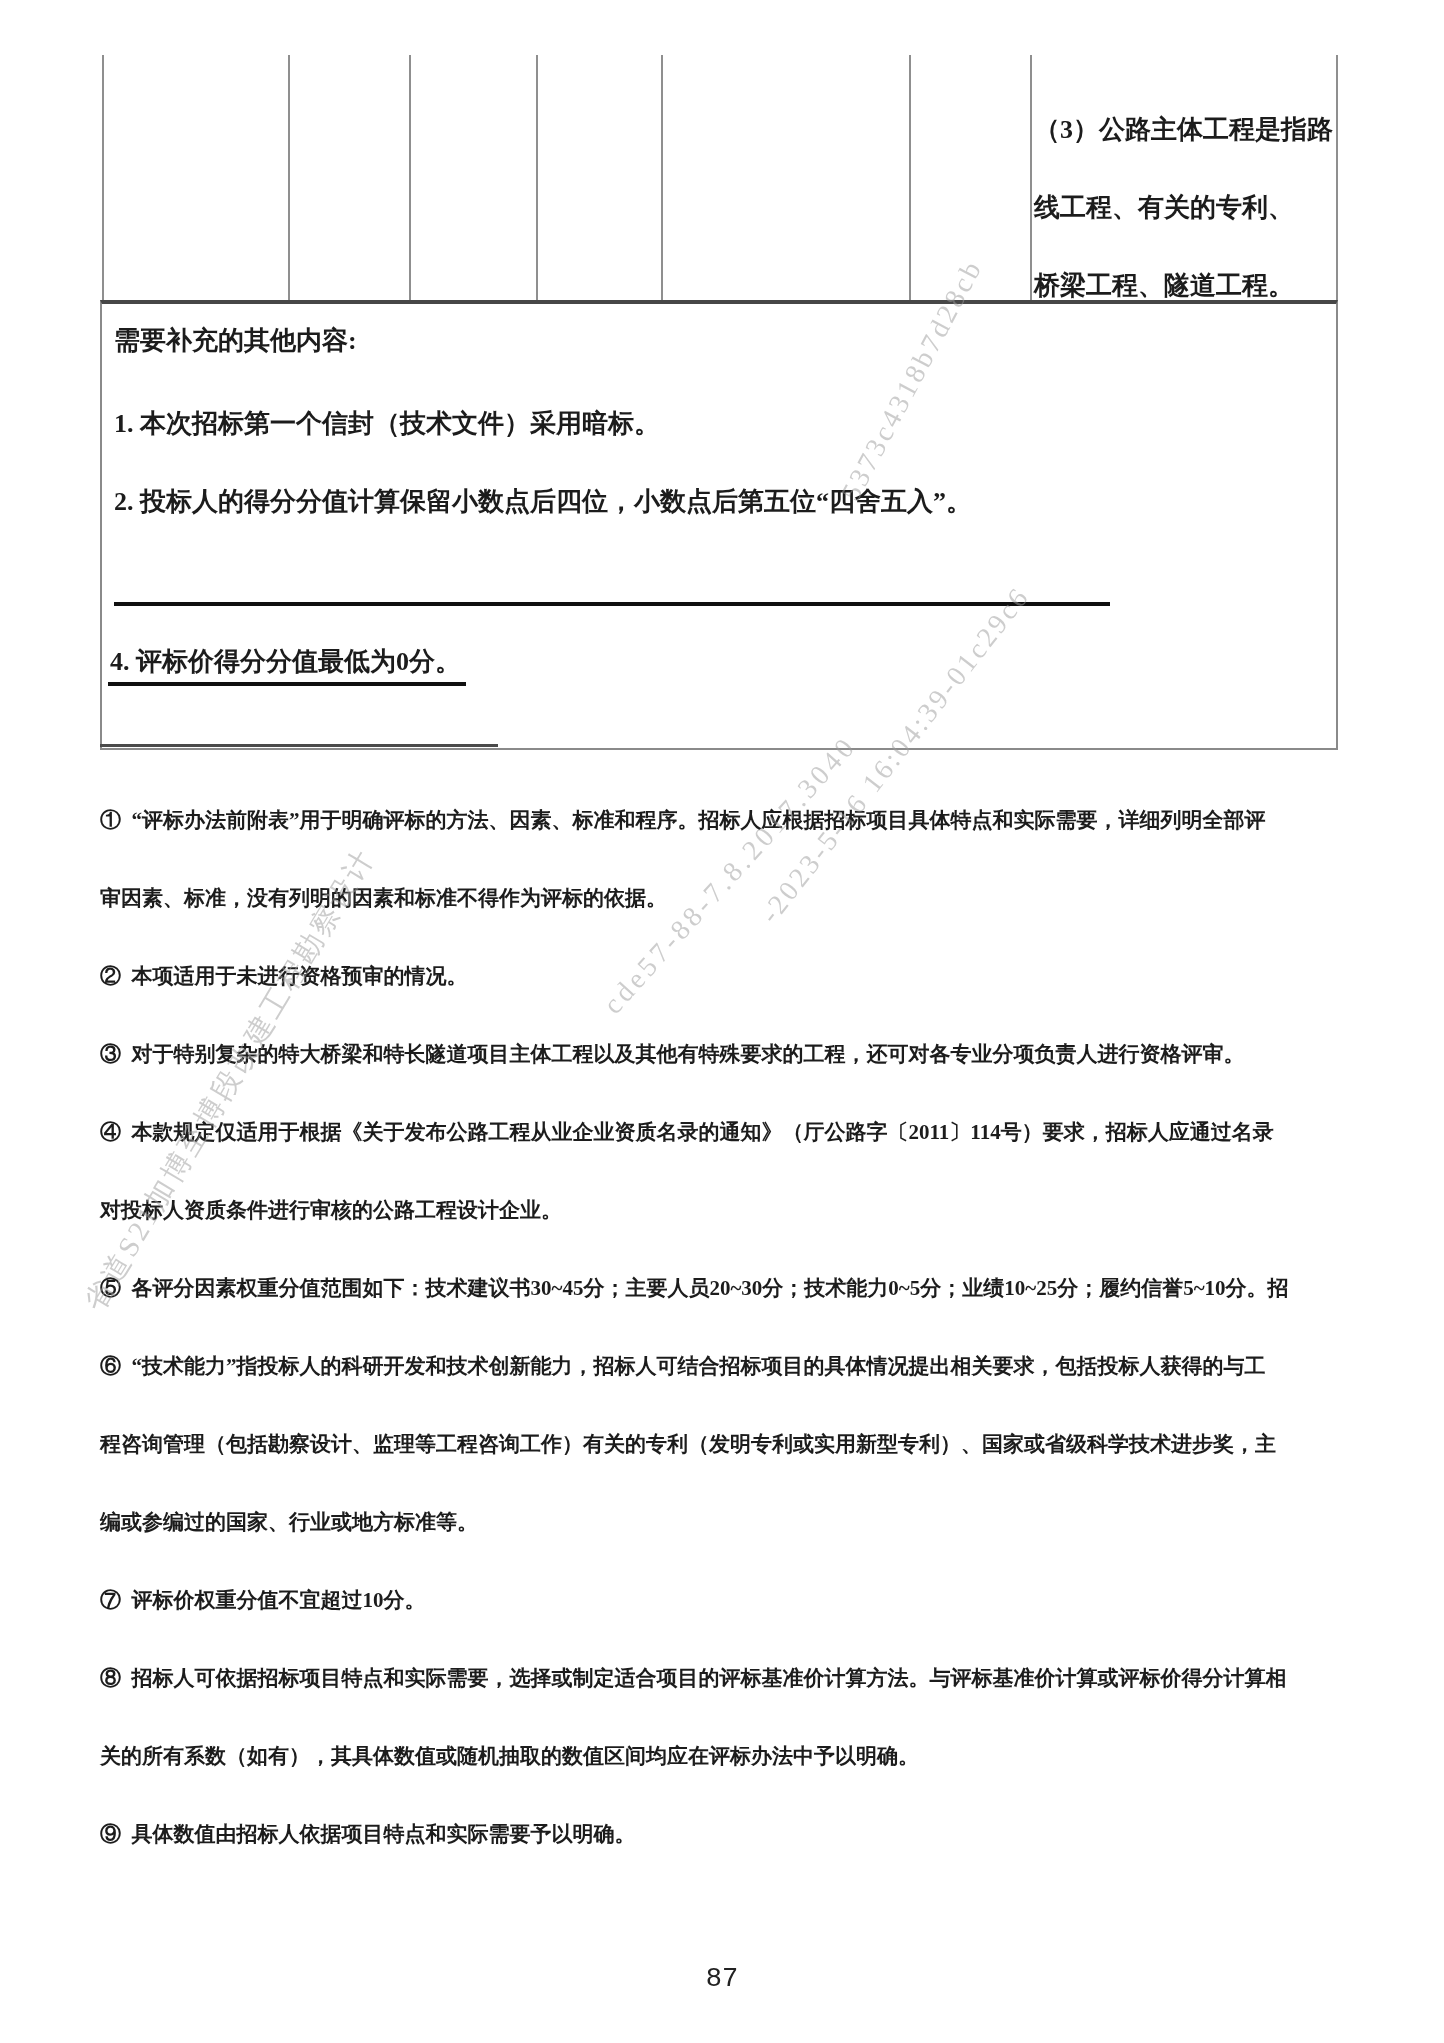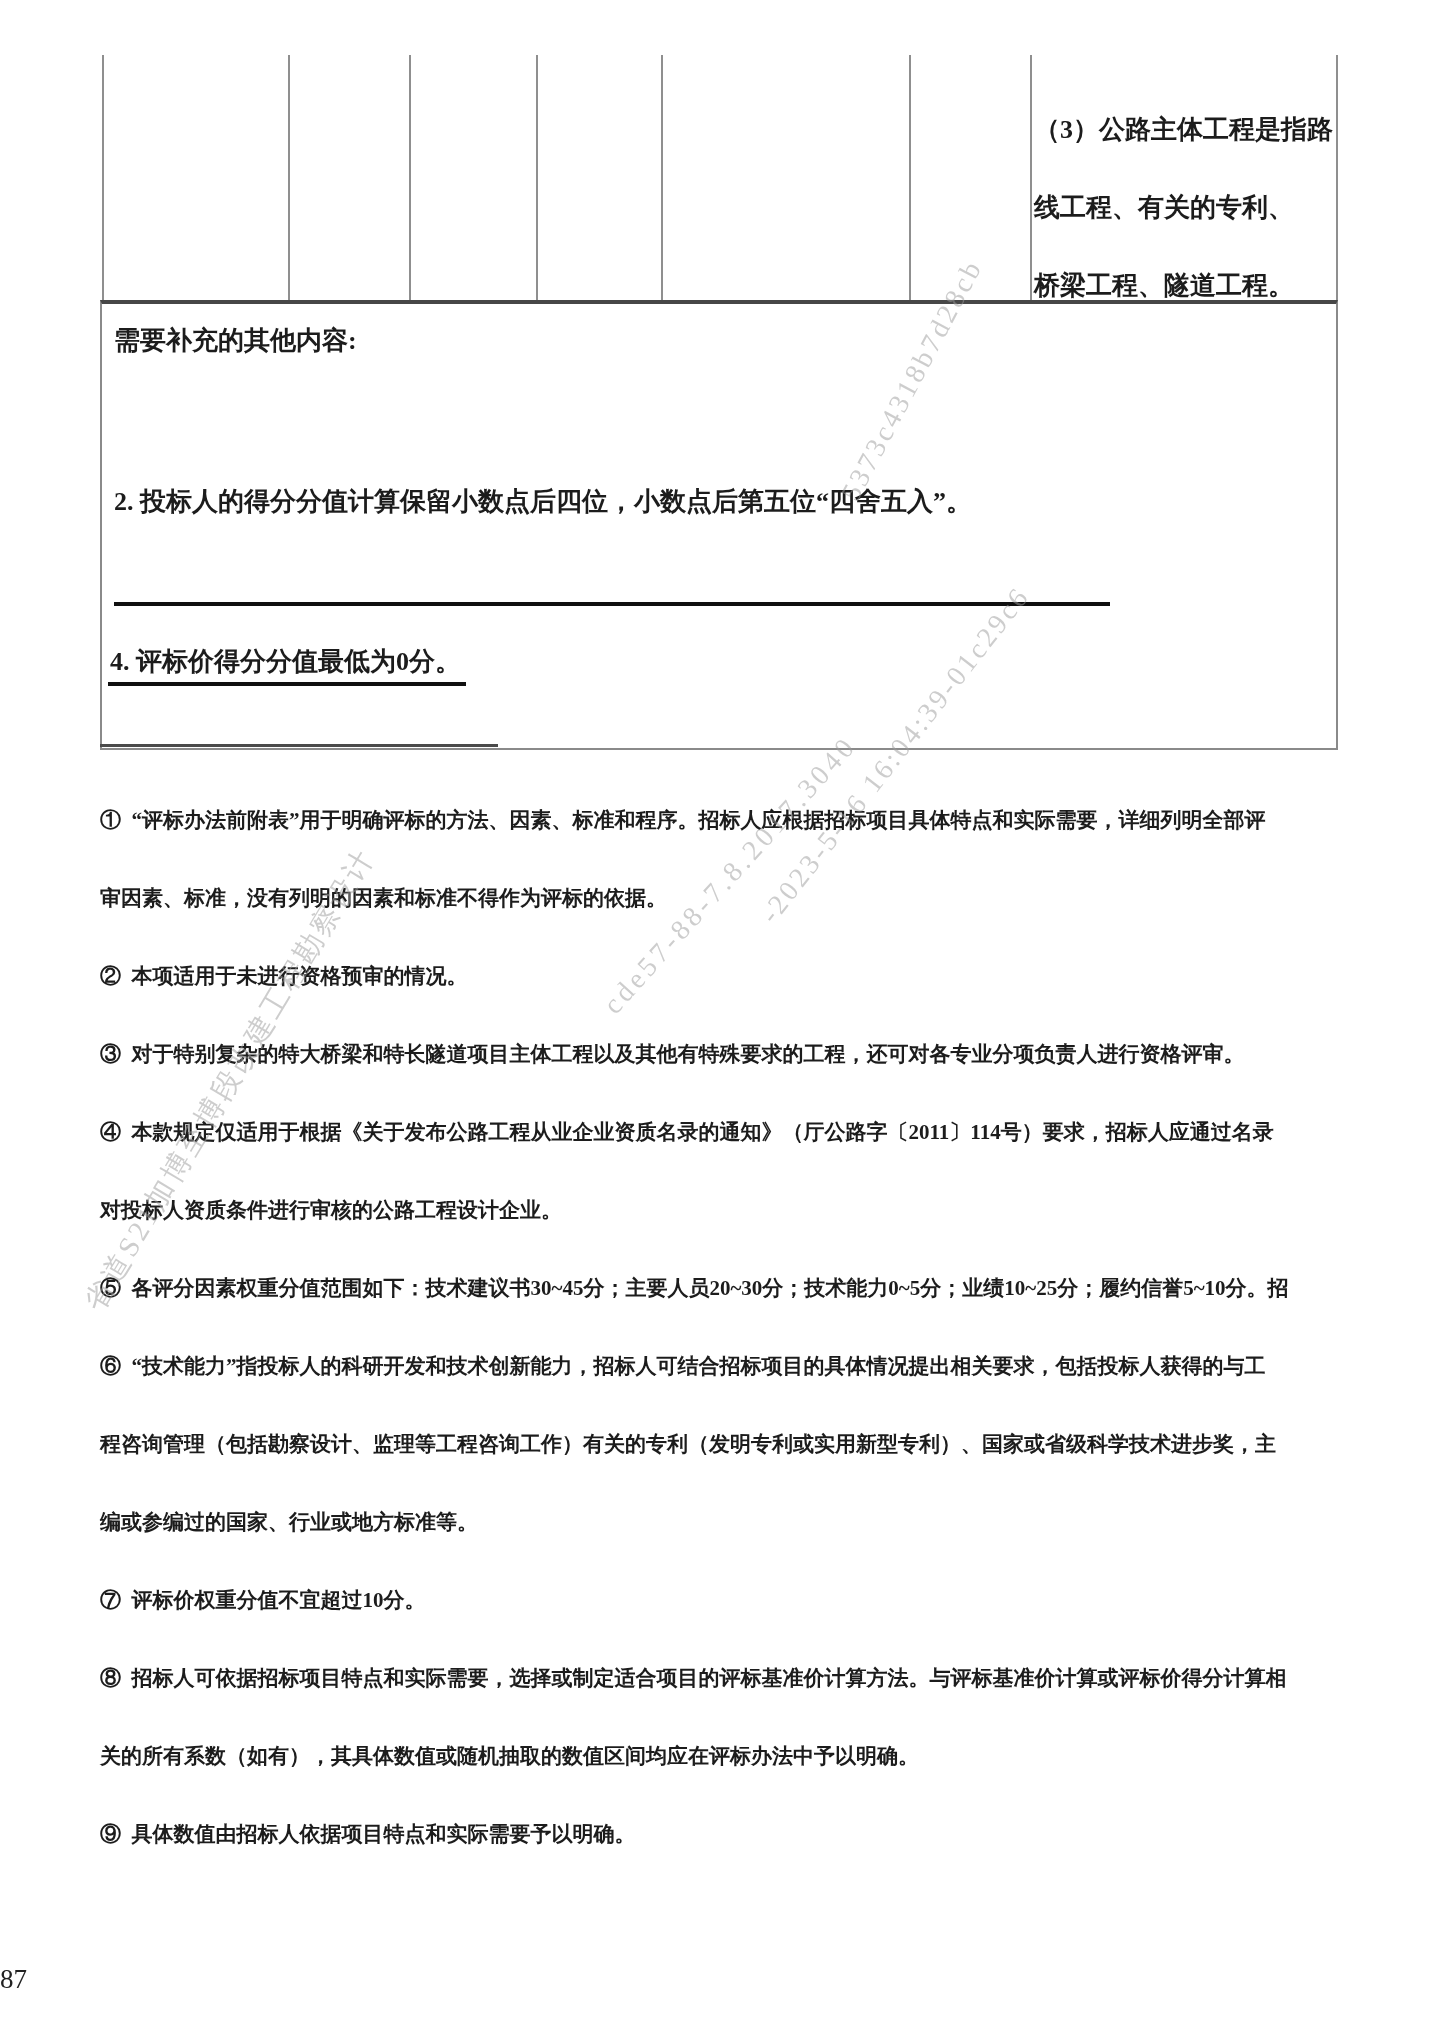--- a/index.html
+++ b/index.html
@@ -46,21 +46,21 @@
   }
   
   .footnotes{
     position:absolute;left:100px;top:781px;width:1290px;
     font-size:21px;font-weight:700;
   }
   .fn{height:78px;line-height:78px;white-space:pre;}
   
   .pageno{
     position:absolute;left:0;top:1964px;width:100%;
-    text-align:left;font-size:27px;font-weight:400;color:#222;
+    text-align:center;font-size:27px;font-weight:400;color:#222;font-family:Liberation Mono, monospace;
   }
   
   .wm{
     position:absolute;white-space:pre;pointer-events:none;
     color:#9d9d9d;opacity:0.5;font-weight:400;z-index:5;
     font-family:"Liberation Serif","DejaVu Serif",serif;
   }
   .wm1{left:230px;top:1080px;font-size:29px;letter-spacing:3px;
        transform:translate(-50%,-50%) rotate(-59deg);}
   .wm2{left:895px;top:755px;font-size:28px;letter-spacing:3px;
@@ -90,20 +90,21 @@
   <div class="tbl-vline" style="left:1336px"></div>
 
   <div class="tbl-cell-text">
     <div class="cl">（3）公路主体工程是指路</div>
     <div class="cl">线工程、有关的专利、</div>
     <div class="cl">桥梁工程、隧道工程。</div>
   </div>
 
   <div class="sup-box">
     <div class="bx h0">需要补充的其他内容:</div>
+    <div class="bx i1">1. 本次招标第一个信封（技术文件）采用暗标。</div>
     <div class="bx i2">2. 投标人的得分分值计算保留小数点后四位，小数点后第五位“四舍五入”。</div>
     <div class="bx i4">4. 评标价得分分值最低为0分。</div>
     <div class="uline u3"></div>
     <div class="uline u4"></div>
   </div>
 
   <div class="fn-sep"></div>
 
   <div class="footnotes">
     <div class="fn">①  “评标办法前附表”用于明确评标的方法、因素、标准和程序。招标人应根据招标项目具体特点和实际需要，详细列明全部评</div>

